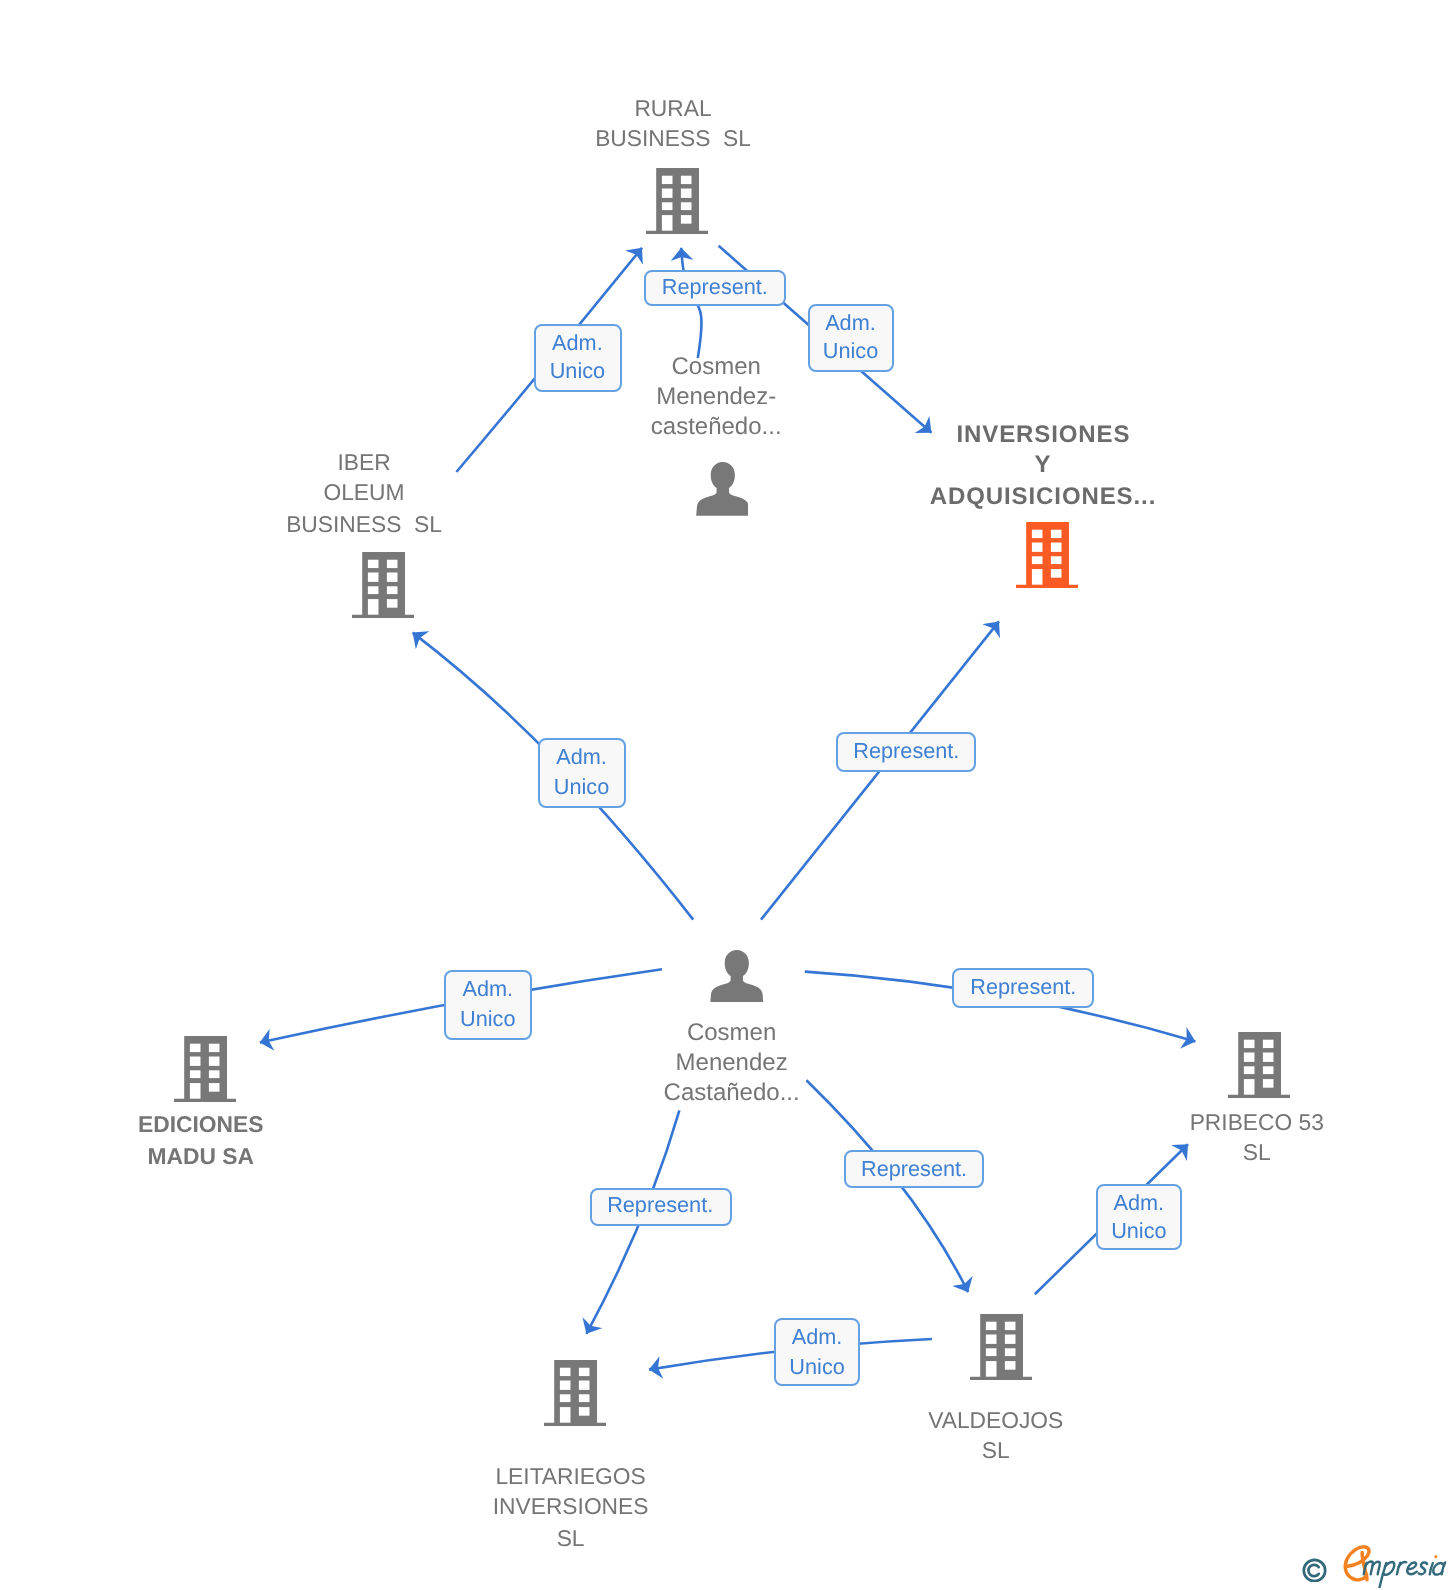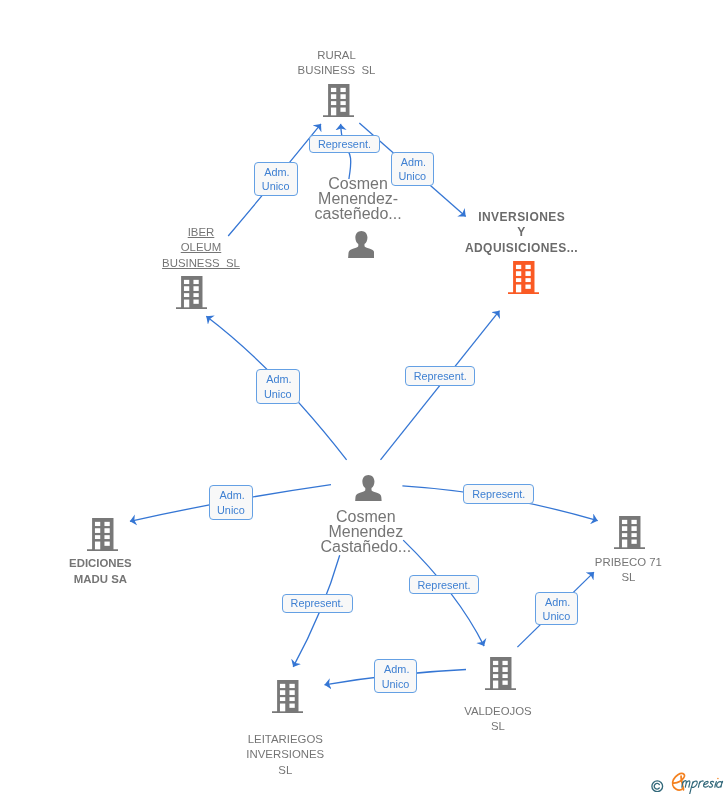--- a/index.html
+++ b/index.html
@@ -1,24 +1,24 @@
 <!DOCTYPE html>
 <html><head>
 <meta charset="utf-8">
 <title>Empresia relationship graph</title>
 <style>
   html,body{margin:0;padding:0;background:#ffffff;}
   body{width:728px;height:795px;font-family:"Liberation Sans",sans-serif;position:relative;overflow:hidden;}
   #stage{position:absolute;left:0;top:0;width:728px;height:795px;background:#fff;}
   svg.edges{position:absolute;left:0;top:0;width:728px;height:795px;}
   .node-label{position:absolute;text-align:center;color:#757575;font-size:11.4px;line-height:15.4px;white-space:pre-line;transform:translateX(-50%);}
-  .node-label.person{font-size:16px;line-height:15.05px;}
+  .node-label.person{font-size:12px;line-height:15.05px;}
   .node-label.bold{font-weight:bold;letter-spacing:.45px;color:#6b6b6b;font-size:12px;line-height:15.9px;text-indent:.45px;}
   .node-icon{position:absolute;}
-  .edge-label{position:absolute;border:1.25px solid #64a0e4;border-radius:4px;background:#f8f8f8;color:#3f80d2;font-size:10.85px;line-height:14.5px;text-align:right;box-sizing:border-box;display:flex;flex-direction:column;align-items:center;justify-content:center;white-space:pre-line;}
+  .edge-label{position:absolute;border:1.25px solid #64a0e4;border-radius:4px;background:#f8f8f8;color:#3f80d2;font-size:10.85px;line-height:14.5px;text-align:center;box-sizing:border-box;display:flex;flex-direction:column;align-items:center;justify-content:center;white-space:pre-line;margin-left:13px;}
   .edge-label.two-line{justify-content:flex-start;padding-top:2.1px;}
   #footer{position:absolute;left:651px;top:772px;height:20px;}
   #copy-mark{position:absolute;left:0px;top:6.2px;}
   #brand{position:absolute;left:17px;top:-1.6px;white-space:nowrap;}
 </style>
 </head>
 <body>
 
 <div id="stage">
   <svg class="edges" id="edges" viewBox="0 0 728 795">
@@ -69,21 +69,21 @@
             <rect x="7.95" y="3.85" width="5.3" height="4.2"></rect>
             <rect x="17.45" y="3.85" width="5.3" height="4.2"></rect>
             <rect x="7.95" y="10.25" width="5.3" height="4.7"></rect>
             <rect x="17.45" y="10.25" width="5.3" height="4.7"></rect>
             <rect x="7.95" y="17.15" width="5.3" height="3.9"></rect>
             <rect x="17.45" y="17.15" width="5.3" height="3.9"></rect>
             <rect x="7.95" y="23.55" width="5.3" height="7.8"></rect>
             <rect x="17.45" y="23.55" width="5.3" height="4.3"></rect>
           </g>
         </svg></div>
-      <div class="node-label" style="left: 201px; top: 224.8px; text-decoration: underline;">IBER
+      <div class="node-label" style="left: 182px; top: 224.8px;">IBER
 OLEUM
 BUSINESS&nbsp; SL</div>
       <div class="node-icon" style="left: 507.6px; top: 260.8px;"><svg width="31.2" height="33.1" viewBox="0 0 31.2 33.1">
           <path fill="#fa5a24" d="M5.1 0 h21.4 v31.35 h-21.4 z M0 31.35 h31.2 v1.75 h-31.2 z"></path>
           <g fill="#ffffff">
             <rect x="7.95" y="3.85" width="5.3" height="4.2"></rect>
             <rect x="17.45" y="3.85" width="5.3" height="4.2"></rect>
             <rect x="7.95" y="10.25" width="5.3" height="4.7"></rect>
             <rect x="17.45" y="10.25" width="5.3" height="4.7"></rect>
             <rect x="7.95" y="17.15" width="5.3" height="3.9"></rect>
@@ -122,21 +122,21 @@
             <rect x="7.95" y="3.85" width="5.3" height="4.2"></rect>
             <rect x="17.45" y="3.85" width="5.3" height="4.2"></rect>
             <rect x="7.95" y="10.25" width="5.3" height="4.7"></rect>
             <rect x="17.45" y="10.25" width="5.3" height="4.7"></rect>
             <rect x="7.95" y="17.15" width="5.3" height="3.9"></rect>
             <rect x="17.45" y="17.15" width="5.3" height="3.9"></rect>
             <rect x="7.95" y="23.55" width="5.3" height="7.8"></rect>
             <rect x="17.45" y="23.55" width="5.3" height="4.3"></rect>
           </g>
         </svg></div>
-      <div class="node-label" style="left: 628.4px; top: 554.6px;">PRIBECO 71
+      <div class="node-label" style="left: 628.4px; top: 554.6px;">PRIBECO 53
 SL</div>
       <div class="node-icon" style="left: 272.2px; top: 680.2px;"><svg width="31.2" height="33.1" viewBox="0 0 31.2 33.1">
           <path fill="#787878" d="M5.1 0 h21.4 v31.35 h-21.4 z M0 31.35 h31.2 v1.75 h-31.2 z"></path>
           <g fill="#ffffff">
             <rect x="7.95" y="3.85" width="5.3" height="4.2"></rect>
             <rect x="17.45" y="3.85" width="5.3" height="4.2"></rect>
             <rect x="7.95" y="10.25" width="5.3" height="4.7"></rect>
             <rect x="17.45" y="10.25" width="5.3" height="4.7"></rect>
             <rect x="7.95" y="17.15" width="5.3" height="3.9"></rect>
             <rect x="17.45" y="17.15" width="5.3" height="3.9"></rect>

